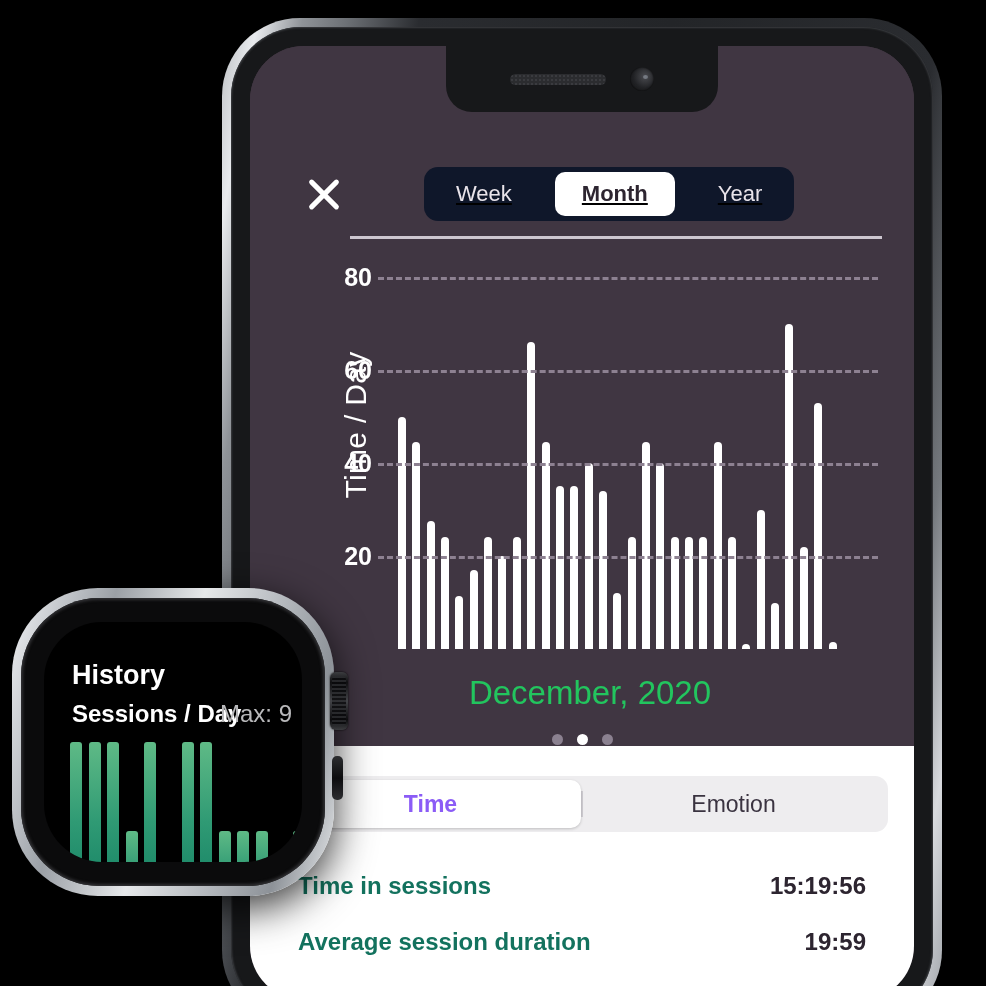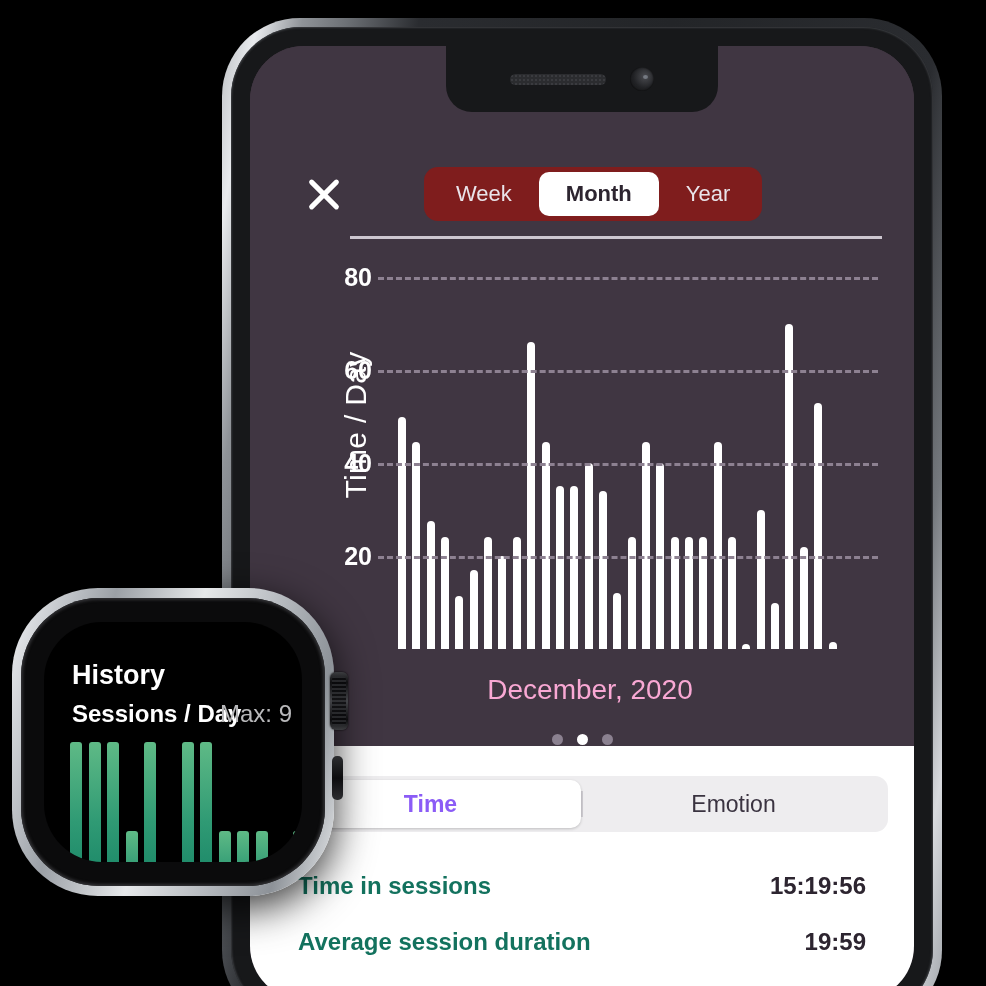--- a/index.html
+++ b/index.html
@@ -49,22 +49,22 @@
 
   #close-button{ position:absolute; left:52px; top:126px; width:44px; height:44px;
     cursor:pointer; }
   #close-button span{ position:absolute; left:2px; top:20px; width:40px; height:5px;
     background:#fff; border-radius:3px; }
   #close-button span:nth-child(1){ transform:rotate(45deg); }
   #close-button span:nth-child(2){ transform:rotate(-45deg); }
 
   #range-segmented{
     position:absolute; left:174px; top:121px; height:54px;
-    background:#7f1d1d; border-radius:14px; padding:5px;
-    display:flex; align-items:center; gap:0;
+    background:#0f172a; border-radius:14px; padding:5px;
+    display:flex; align-items:center; gap:16px;text-decoration:underline;
   }
   .seg-item{ height:44px; padding:0 27px; border-radius:10px; display:flex;
     align-items:center; justify-content:center; color:#e9e4ea; font-size:22px;
     cursor:pointer; white-space:nowrap; }
   .seg-item.active{ background:#fff; color:#2d2530; font-weight:bold; }
 
   
   #chart-area{ position:absolute; left:0; top:190px; width:100%; height:420px; }
   #y-axis-title{ position:absolute; left:6px; top:172px; width:200px;
     transform:rotate(-90deg); transform-origin:center; text-align:center;
@@ -72,21 +72,21 @@
   .y-tick{ position:absolute; right:calc(100% - 122px); transform:translateY(-50%);
     color:#fff; font-size:25px; font-weight:bold; text-align:right; }
   .gridline{ position:absolute; left:128px; right:36px; height:0;
     border-top:3px dashed #8d8191; }
   #baseline{ position:absolute; left:100px; right:32px; height:3px; background:#cdc7d0; }
   #plot{ position:absolute; left:0; top:0; right:0; bottom:0; }
   .bar{ position:absolute; width:8px; background:#fff;
         border-radius:4px 4px 0 0; bottom:0; }
 
   #month-label{ position:absolute; left:16px; right:0; top:628px; text-align:center;
-    color:#f9a8d4; font-size:28px; }
+    color:#22c55e; font-size:33px; }
   #page-dots{ position:absolute; left:0; right:0; top:688px;
     display:flex; justify-content:center; gap:14px; }
   .dot{ width:11px; height:11px; border-radius:50%; background:#8b8190; }
   .dot.active{ background:#fff; }
 
   
   #app-light{ position:absolute; left:0; top:700px; right:0; bottom:0;
     background:#fff; }
   #stat-tabs{ position:absolute; left:26px; right:26px; top:30px; height:56px;
     background:#eeedef; border-radius:13px; display:flex; align-items:center; padding:4px; }

